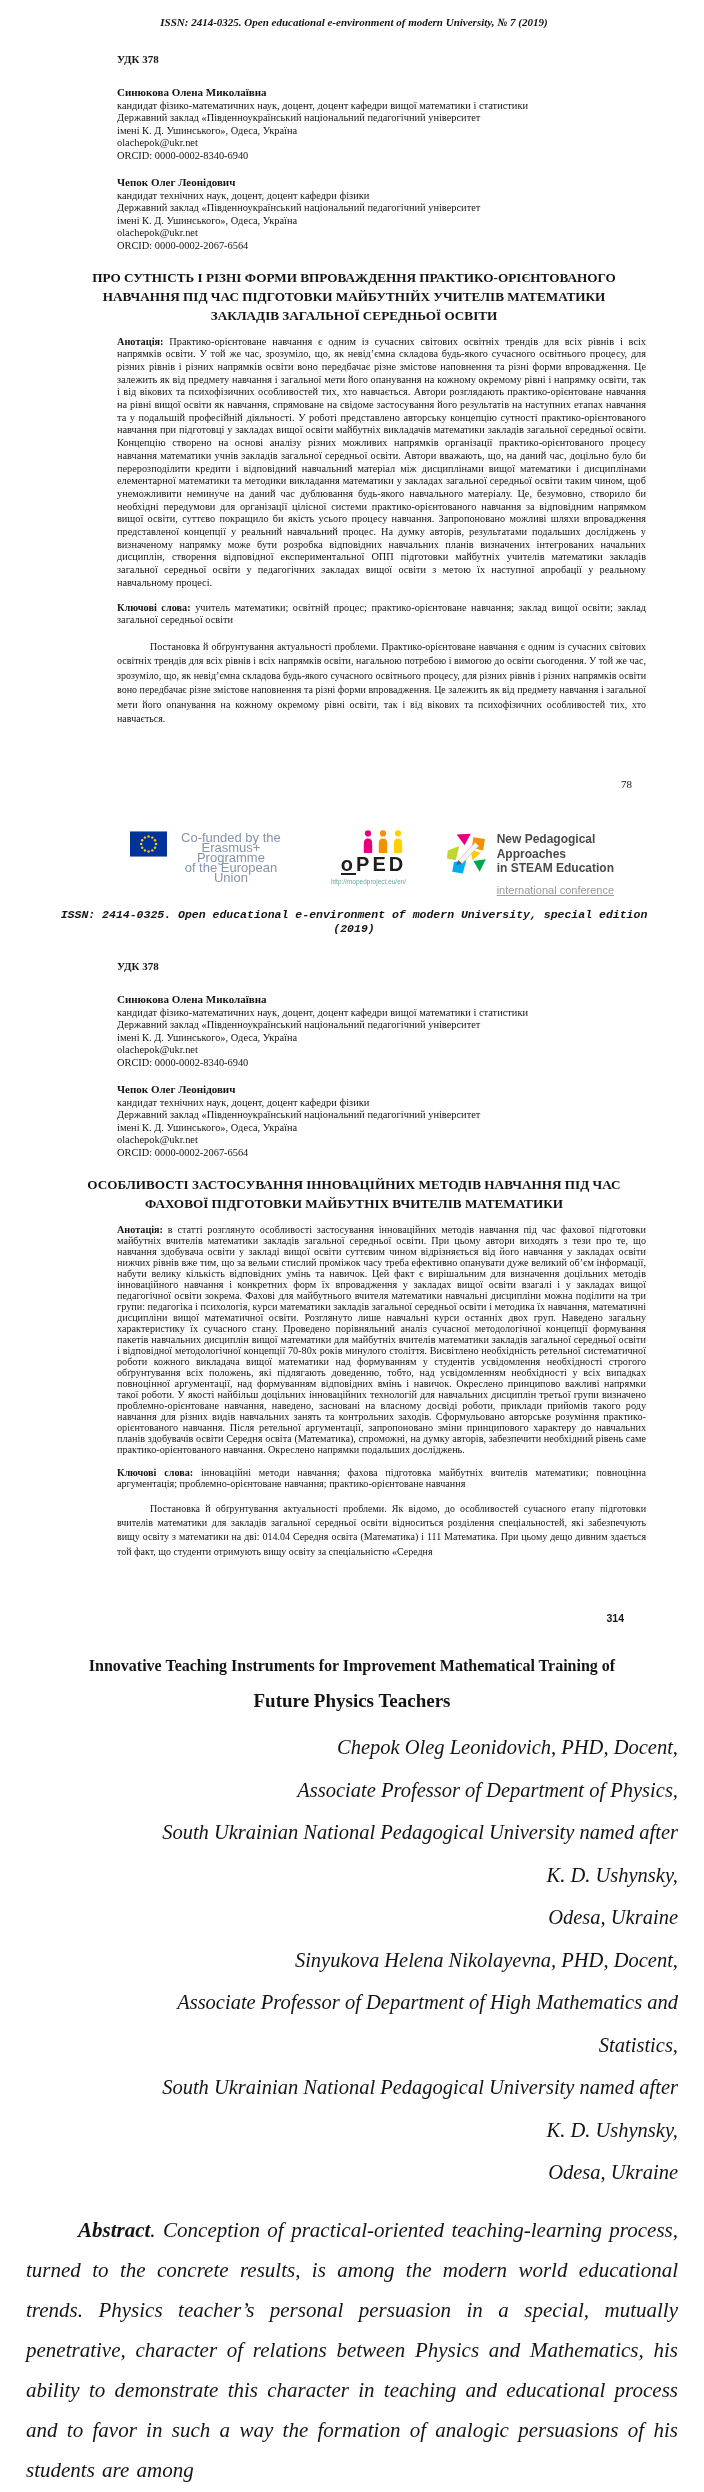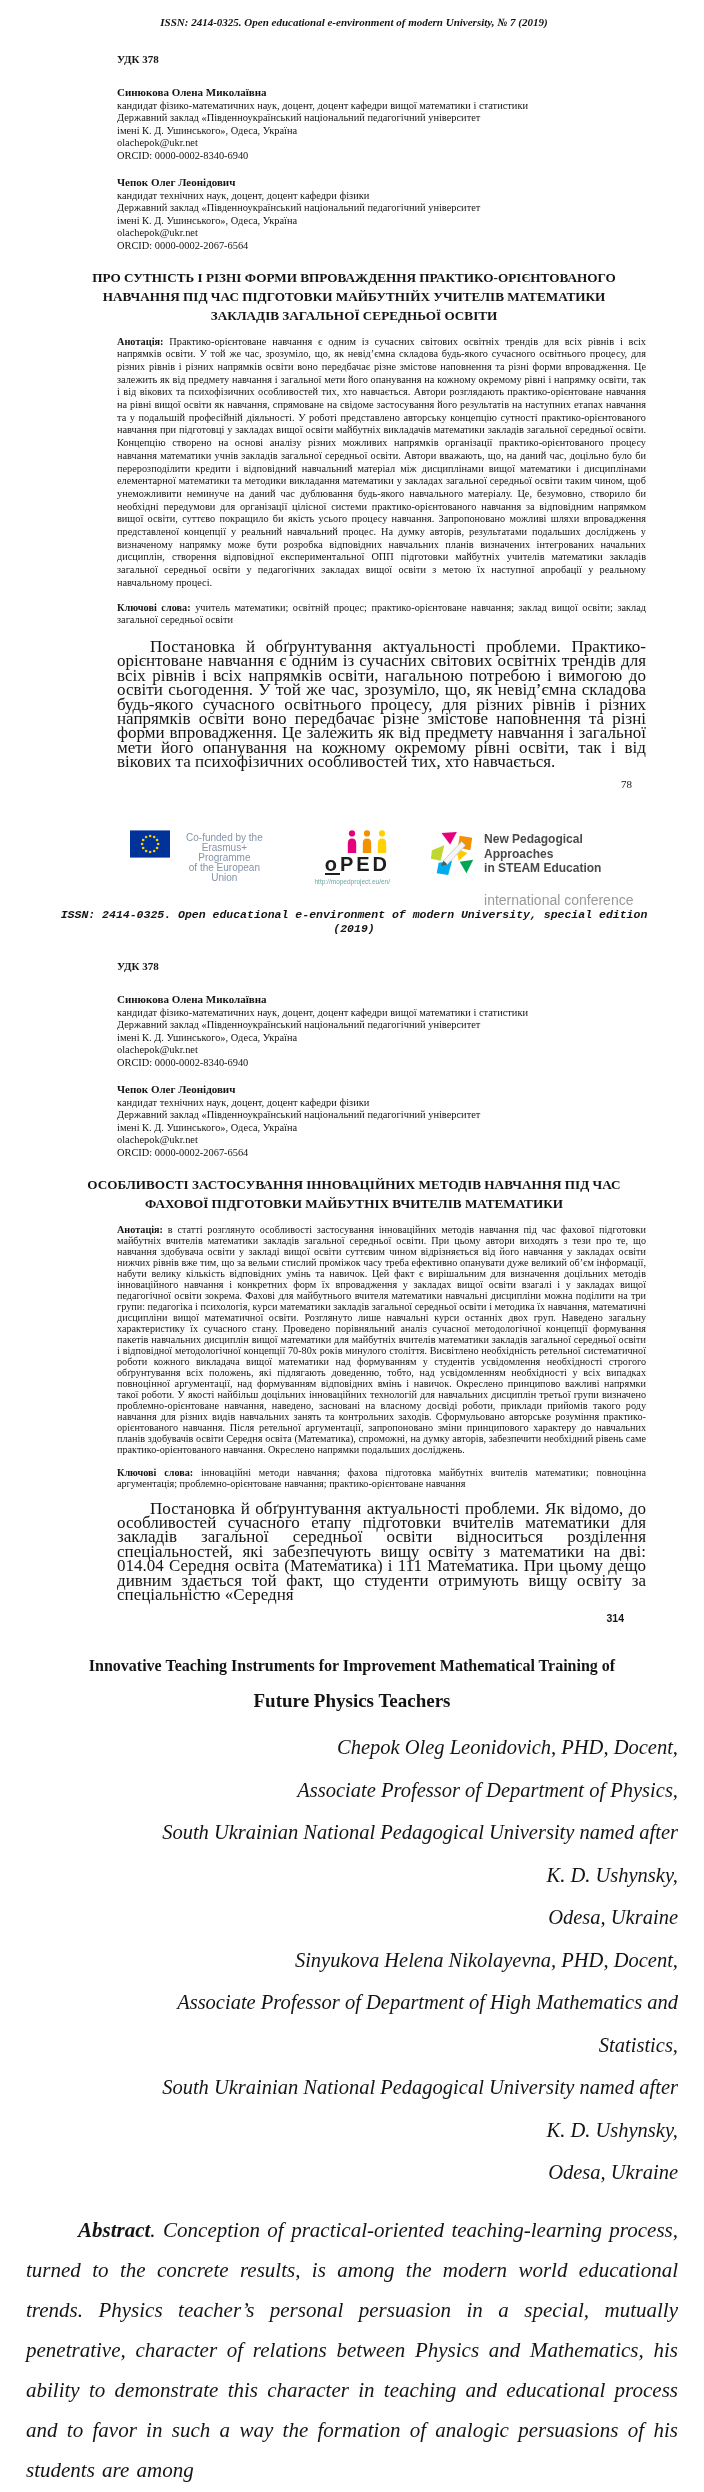--- a/index.html
+++ b/index.html
@@ -15,37 +15,37 @@
   .udk{font-weight:bold;font-size:11px;margin-bottom:20px;}
   .author{margin-bottom:13px;}
   .aname{font-weight:bold;font-size:11px;line-height:13px;margin-bottom:1px;}
   .aemail{}
 
   .ua-title{font-weight:bold;font-size:13.2px;line-height:19px;text-align:center;margin:15px 14px 11px;}
   .abstract{margin:0 2px 0 57px;font-size:10.3px;line-height:12.7px;text-align:justify;}
   #p2 .abstract{font-size:10.2px;line-height:11px;}
   .lbl{font-weight:bold;}
   .kw{margin-top:12px;}
-  .bodypar{margin:13px 2px 0 57px;text-indent:33px;font-size:17px;line-height:14.4px;text-align:justify;}
+  .bodypar{margin:13px 2px 0 57px;text-indent:33px;font-size:10px;line-height:14.4px;text-align:justify;}
   .pagenum{position:absolute;right:16px;bottom:12px;font-size:11px;}
   .pagenum2{position:absolute;right:24px;bottom:26px;font-size:10.5px;font-weight:bold;font-family:"Liberation Sans",sans-serif;}
 
   
   .logos{display:flex;align-items:flex-start;padding:10px 0 0 0;height:64px;}
   .logo-eu{display:flex;margin-left:70px;align-items:flex-start;}
-  .eu-text{font-family:"Liberation Sans",sans-serif;font-size:10px;line-height:10px;color:#8494ab;text-align:center;margin-left:6px;padding-top:3px;}
+  .eu-text{font-family:"Liberation Sans",sans-serif;font-size:13px;line-height:10px;color:#8494ab;text-align:center;margin-left:6px;padding-top:3px;}
   .logo-moped{margin-left:42px;text-align:center;}
   .moped-row{display:flex;align-items:flex-end;flex-direction:column;}
   .moped-word{font-family:"Liberation Sans",sans-serif;font-weight:bold;font-size:20px;letter-spacing:3px;color:#1d1d1b;line-height:22px;margin-left:5px;}
   .moped-o{border-bottom:2.5px solid #1d1d1b;line-height:18px;display:inline-block;}
   .moped-url{font-family:"Liberation Sans",sans-serif;font-size:6.5px;color:#6ea7a2;margin-top:3px;}
   .logo-steam{display:flex;margin-left:40px;align-items:flex-start;}
   .steam-text{margin-left:8px;font-family:"Liberation Sans",sans-serif;padding-top:2px;}
   .steam-main{font-size:12px;line-height:14.5px;font-weight:bold;color:#4a4a4a;}
-  .steam-sub{font-size:14px;color:#9a9a9a;margin-top:16px;}
+  .steam-sub{font-size:11px;color:#9a9a9a;margin-top:8px;text-decoration:underline;}
 
   
   .english{margin:0 26px;padding-top:6px;}
   .en-title{font-weight:bold;font-size:16px;line-height:20px;text-align:center;}
   .en-title2{font-weight:bold;font-size:19px;line-height:22px;text-align:center;margin-top:14px;}
   .en-byline{margin-top:14px;text-align:right;font-style:italic;font-size:20.5px;}
   .en-byline div{line-height:42.5px;}
   .en-abstract{margin:16px 0 0 0;font-style:italic;font-size:21px;line-height:40px;text-align:justify;text-indent:52px;word-spacing:2px;}
 </style>
 </head>

